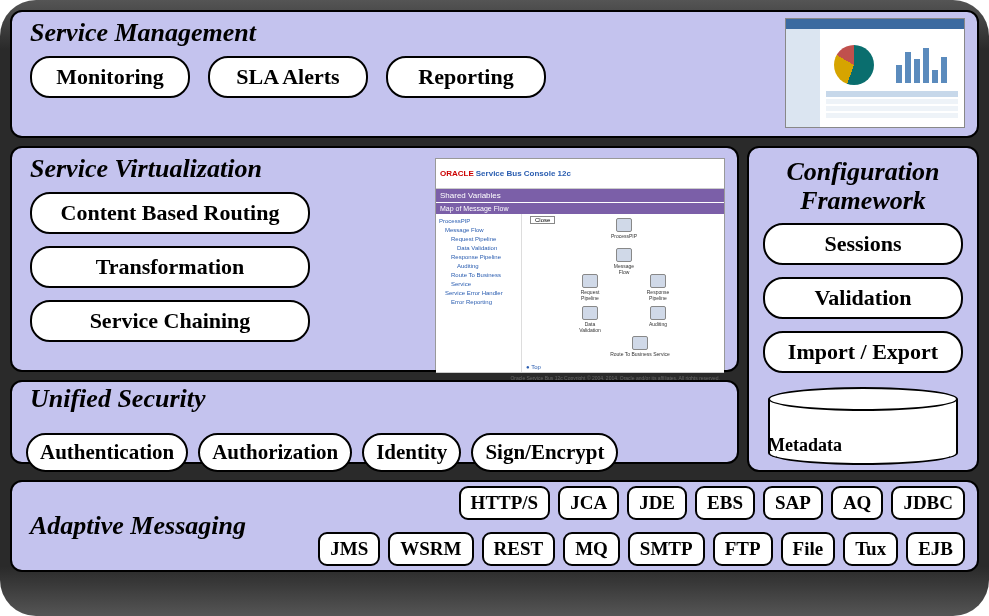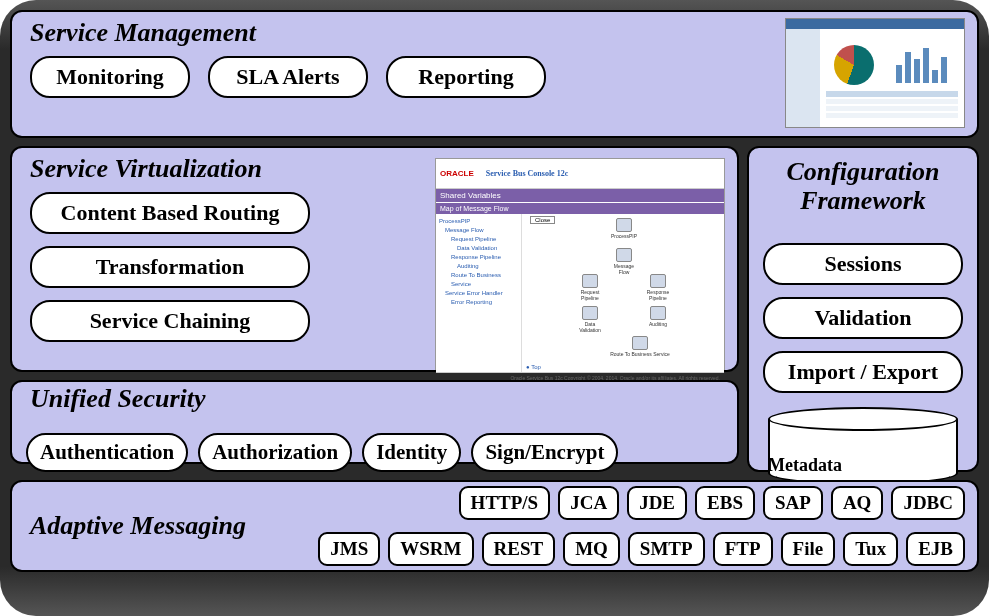--- a/index.html
+++ b/index.html
@@ -73,35 +73,35 @@
   .console-thumb .bars div { width:6px; background:#5b8bbd;}
   
   .svc-virt { flex: 1; height: 234px; position:relative; }
   .svc-virt .pill { width: 280px; text-align:center; }
   .flow-thumb {
     position:absolute; right:12px; top:10px; width:290px; height:212px;
     background:#fff; border:1px solid #999;
   }
   .flow-thumb .bar1 { height:30px; background:#fff; border-bottom:1px solid #ccc; display:flex; align-items:center; padding-left:4px;}
   .flow-thumb .bar1 .ored { color:#c00; font-weight:bold; font-size:8px; font-family:Arial; }
-  .flow-thumb .bar1 .oblue { color:#2a5db0; font-weight:bold; font-size:8px; font-family:Liberation Serif, serif; margin-left:12px;}
+  .flow-thumb .bar1 .oblue { color:#2a5db0; font-weight:bold; font-size:8px; font-family:Liberation Sans, sans-serif; margin-left:2px;}
   .flow-thumb .purp { background:#7b5fa8; color:#fff; font-size:8px; font-family:Arial; padding:2px 4px;}
   .flow-thumb .purp2 { background:#7b5fa8; color:#fff; font-size:7px; font-family:Arial; padding:2px 4px; border-top:1px solid #fff;}
   .flow-thumb .vmf { background:#eee; font-size:8px; font-family:Arial; padding:2px 4px; border-bottom:1px solid #ccc;}
   .flow-thumb .vmf b { font-weight:bold;}
   .flow-thumb .body { display:flex; height:158px;}
   .flow-thumb .tree { width:86px; background:#fff; border-right:1px solid #ddd; font-size:6px; font-family:Arial; color:#2a5db0; padding:3px; line-height:1.5;}
   .flow-thumb .canvas { flex:1; position:relative; background:#fff;}
   .flow-thumb .node { position:absolute; width:28px; text-align:center; font-size:5px; font-family:Arial; color:#333;}
   .flow-thumb .node .ic { width:16px; height:14px; margin:0 auto 1px; background:#d0d9e8; border:1px solid #888; border-radius:2px;}
   .flow-thumb .foot { font-size:5px; font-family:Arial; color:#666; text-align:right; padding:2px 4px; border-top:1px solid #ccc;}
   
   .cfg { width: 232px; height: 326px; }
   .cfg .title { text-align:center; padding-left:0; line-height:1.1; padding-top:10px;}
-  .cfg .pill-col { padding: 0 14px; align-items:stretch;margin-top:20px; }
+  .cfg .pill-col { padding: 0 14px; align-items:stretch; }
   .cfg .pill { width: auto; }
   .cylinder {
     margin: 14px auto 0; width: 190px; height: 78px; position:relative;
   }
   .cylinder .body {
     position:absolute; left:0; right:0; top:12px; bottom:12px;
     background:#fff; border-left:2px solid #000; border-right:2px solid #000;
   }
   .cylinder .top {
     position:absolute; left:0; right:0; top:0; height:24px;

